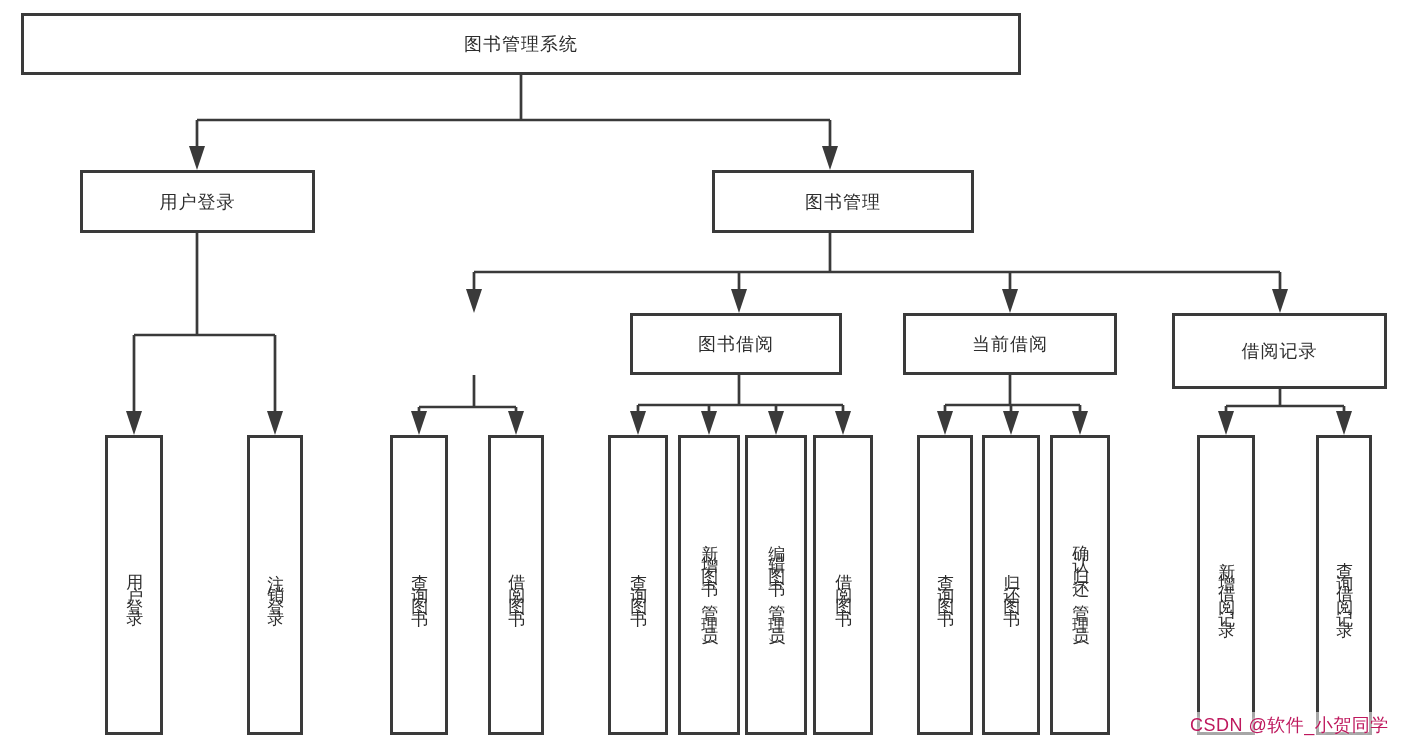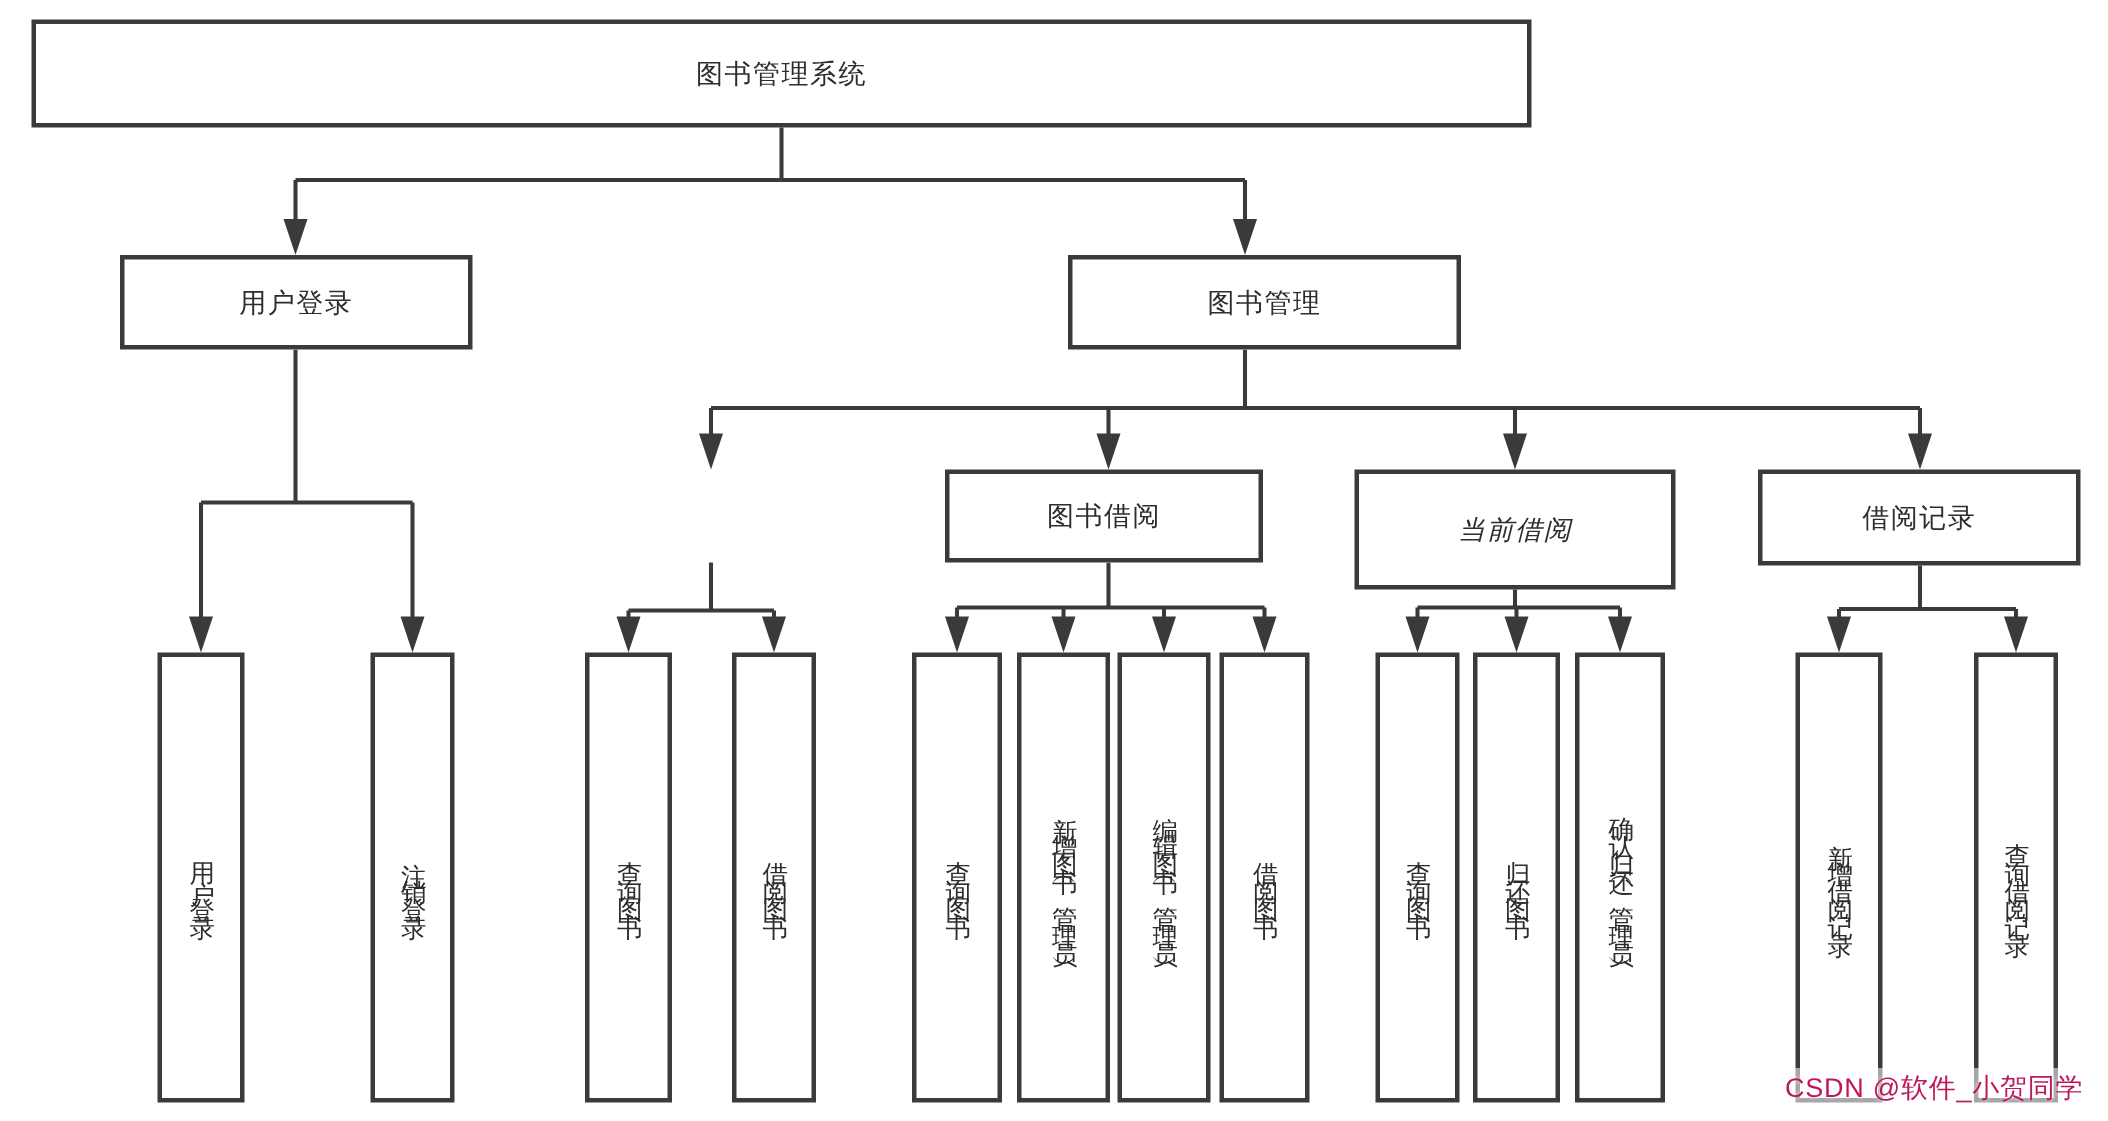--- a/index.html
+++ b/index.html
@@ -96,38 +96,38 @@
       <polygon points="768,411 784,411 776,435"></polygon>
       <polygon points="835,411 851,411 843,435"></polygon>
       <polygon points="937,411 953,411 945,435"></polygon>
       <polygon points="1003,411 1019,411 1011,435"></polygon>
       <polygon points="1072,411 1088,411 1080,435"></polygon>
       <polygon points="1218,411 1234,411 1226,435"></polygon>
       <polygon points="1336,411 1352,411 1344,435"></polygon>
     </g>
   </svg>
 
-  <div class="node hnode" style="left:21px; top:13px; width:1000px; height:72px;">
+  <div class="node hnode" style="left:21px; top:13px; width:1000px; height:62px;">
     <span class="label">图书管理系统</span>
   </div>
 
   <div class="node hnode" style="left:80px; top:170px; width:235px; height:63px;">
     <span class="label">用户登录</span>
   </div>
   <div class="node hnode" style="left:712px; top:170px; width:262px; height:63px;">
     <span class="label">图书管理</span>
   </div>
 
   <div class="node hnode" style="left:630px; top:313px; width:212px; height:62px;text-align:right;">
     <span class="label">图书借阅</span>
   </div>
-  <div class="node hnode" style="left:903px; top:313px; width:214px; height:80px;font-style:italic;">
+  <div class="node hnode" style="left:903px; top:313px; width:214px; height:62px;">
     <span class="label">当前借阅</span>
   </div>
-  <div class="node hnode" style="left:1172px; top:313px; width:215px; height:64px;">
+  <div class="node hnode" style="left:1172px; top:313px; width:215px; height:76px;">
     <span class="label">借阅记录</span>
   </div>
 
   <div class="node vnode" style="left:105px; width:58px;">
     <span class="label">用户登录</span>
   </div>
   <div class="node vnode" style="left:247px; width:56px;">
     <span class="label">注销登录</span>
   </div>
 

